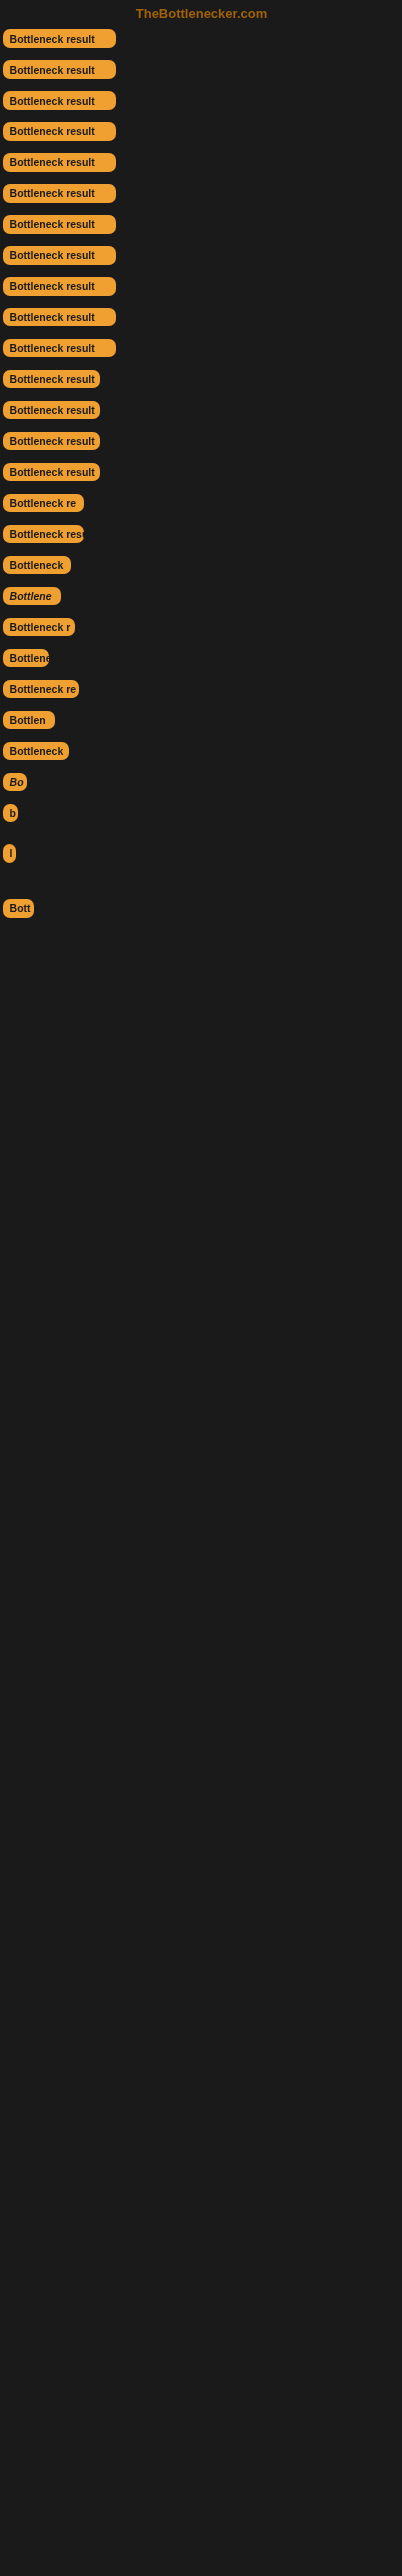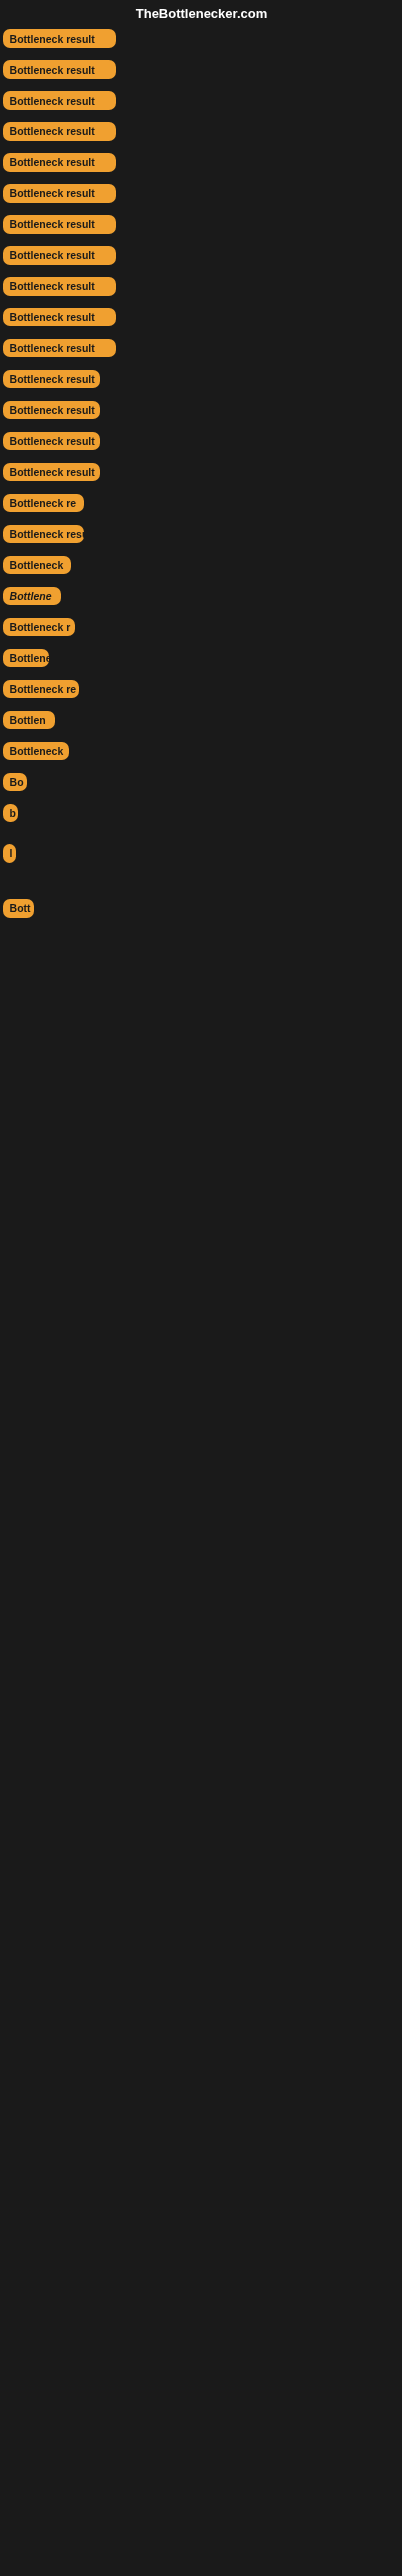--- a/index.html
+++ b/index.html
@@ -12,21 +12,21 @@
       width: 403px;
       min-height: 2576px;
       background-color: #1a1a1a;
       font-family: Arial, sans-serif;
       position: relative;
     }
 
     .header {
       text-align: center;
       padding: 6.4px 0 3.2px 0;
-      color: #ffffff;
+      color: #a16207;
       font-size: 13px;
       font-weight: bold;
       background-color: #1a1a1a;
     }
 
     .badge {
       display: inline-block;
       background-color: #f0a030;
       color: #1a1a1a;
       font-size: 10.5px;
@@ -68,19 +68,19 @@
     <div class="row"><span class="badge" style="max-width: 97px; width: 97px;">Bottleneck result</span></div>
     <div class="row"><span class="badge" style="max-width: 81px; width: 81px;">Bottleneck re</span></div>
     <div class="row"><span class="badge" style="max-width: 81px; width: 81px;">Bottleneck resul</span></div>
     <div class="row"><span class="badge" style="max-width: 68px; width: 68px;">Bottleneck</span></div>
     <div class="row"><span class="badge" style="max-width: 58px; width: 58px; font-style: italic;">Bottlene</span></div>
     <div class="row"><span class="badge" style="max-width: 72px; width: 88px;">Bottleneck r</span></div>
     <div class="row"><span class="badge" style="max-width: 63px; width: 46px;">Bottlenec</span></div>
     <div class="row"><span class="badge" style="max-width: 76px; width: 76px;">Bottleneck re</span></div>
     <div class="row"><span class="badge" style="max-width: 52px; width: 52px;">Bottlen</span></div>
     <div class="row"><span class="badge" style="max-width: 66px; width: 66px;">Bottleneck</span></div>
-    <div class="row"><span class="badge" style="max-width: 24px; width: 24px;">Bo</span></div>
+    <div class="row"><span class="badge" style="max-width: 24px; width: 24px; font-style: italic;">Bo</span></div>
     <div class="row"><span class="badge" style="max-width: 14.5px; width: 14.5px;">b</span></div>
     <div class="row"></div>
     <div class="row"><span class="badge" style="max-width: 8px; width: 8px;">l</span></div>
     <div class="row"><span class="badge" style="max-width: 31px; width: 31px; margin-top: 24px;">Bott</span></div>
   </div>
 
 
 </body></html>

